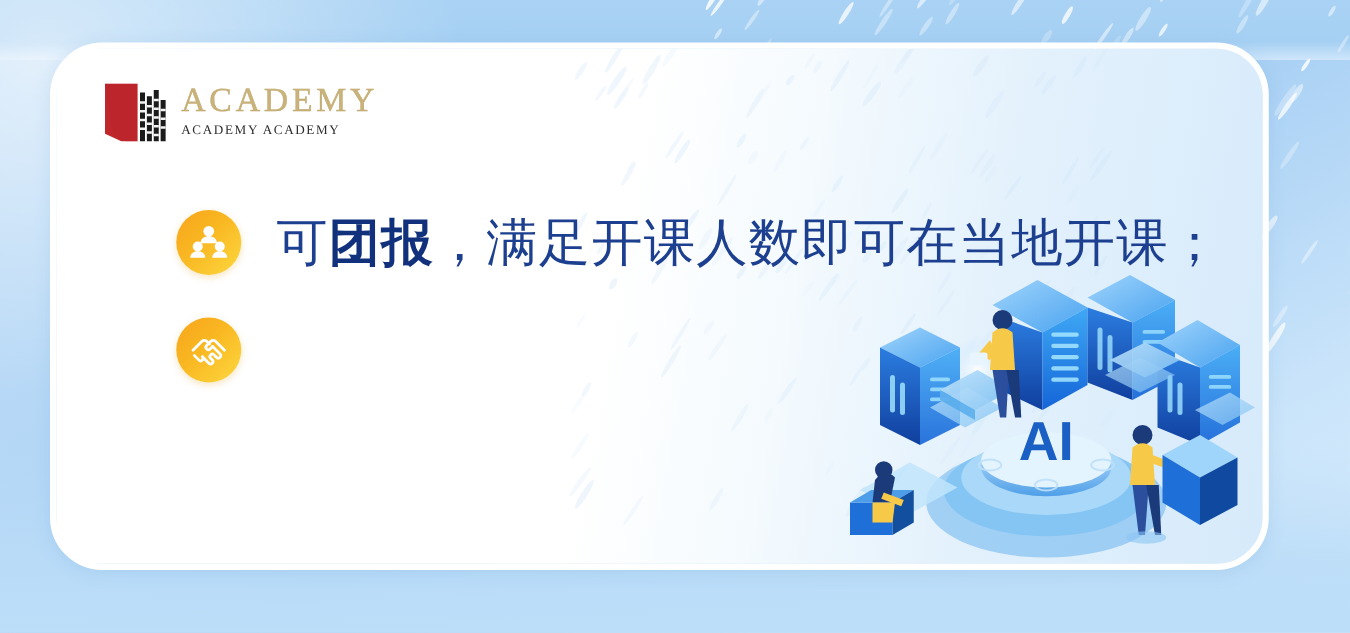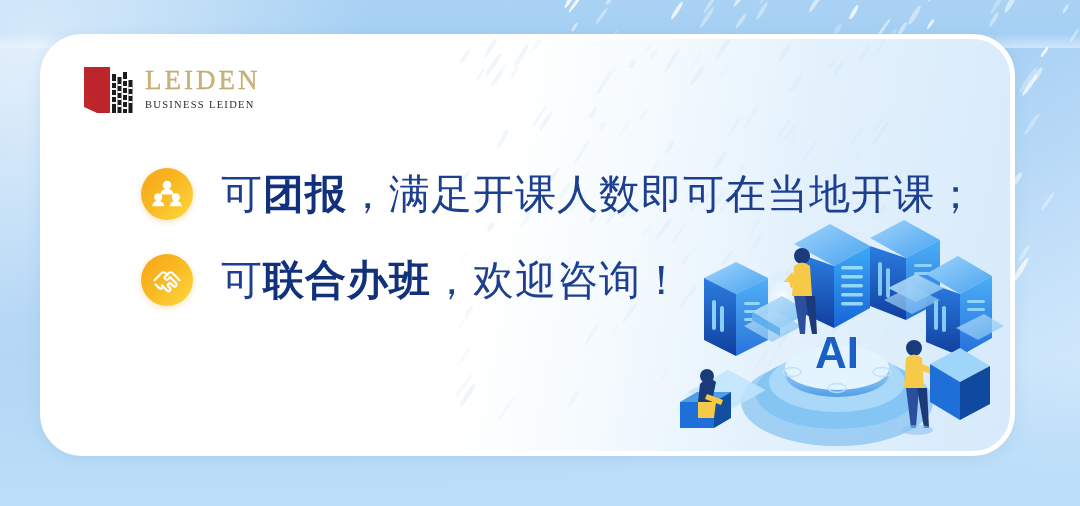--- a/index.html
+++ b/index.html
@@ -389,22 +389,22 @@
             <rect x="42" y="30" width="4" height="2"></rect>
             <rect x="42" y="37" width="4" height="2"></rect>
             <rect x="42" y="44" width="4" height="2"></rect>
             <rect x="47.5" y="24" width="4" height="2"></rect>
             <rect x="47.5" y="31" width="4" height="2"></rect>
             <rect x="47.5" y="38" width="4" height="2"></rect>
           </g>
         </svg>
       </div>
       <div class="logo-text">
-        <div class="logo-title">LEIDEN</div>
-        <div class="logo-sub">BUSINESS LEIDEN</div>
+        <div class="logo-title">ACADEMY</div>
+        <div class="logo-sub">ACADEMY ACADEMY</div>
       </div>
     </div>
 
     <div class="rows">
 
       <div class="row">
         <div class="bullet">
           <svg width="34" height="34" viewBox="0 0 34 34" xmlns="http://www.w3.org/2000/svg" fill="#fff">
             <circle cx="17" cy="8" r="4.3"></circle>
             <path d="M10.4 17.6c0-3.6 3-5.6 6.6-5.6s6.6 2 6.6 5.6z"></path>
@@ -423,23 +423,20 @@
       <div class="row">
         <div class="bullet">
           <svg width="34" height="34" viewBox="0 0 34 34" xmlns="http://www.w3.org/2000/svg" fill="none" stroke="#fff" stroke-width="2.2" stroke-linecap="round" stroke-linejoin="round">
             <path d="M4.4 17.2L11.6 10a2.6 2.6 0 013.7 0l2.3 2.3"></path>
             <path d="M29.6 17.2L22.4 10a2.6 2.6 0 00-3.7 0l-3.4 3.4a2 2 0 000 2.8 2 2 0 002.8 0l2-2"></path>
             <path d="M20.1 14.2l6.1 6.1a2 2 0 01-2.8 2.8l-.9-.9"></path>
             <path d="M22.5 22.2l-1.3-1.3a1.9 1.9 0 00-2.7 2.7l1.3 1.3"></path>
             <path d="M19.8 24.9a1.9 1.9 0 01-2.7 2.7l-5.2-5.2"></path>
             <path d="M11.9 22.4a1.9 1.9 0 01-2.7 2.7L5.4 21.3"></path>
           </svg>
-        </div>
-        <div class="row-text">
-          <span>可</span><b>联合办班</b><span class="punc">，欢迎咨询！</span>
         </div>
       </div>
 
     </div>
 
     <div class="illus">
       <svg width="330" height="235" viewBox="0 0 330 235" xmlns="http://www.w3.org/2000/svg">
         <defs>
           <linearGradient id="rack1" x1="0" y1="0" x2="0" y2="1">
             <stop offset="0" stop-color="#3fa9f5"></stop>

